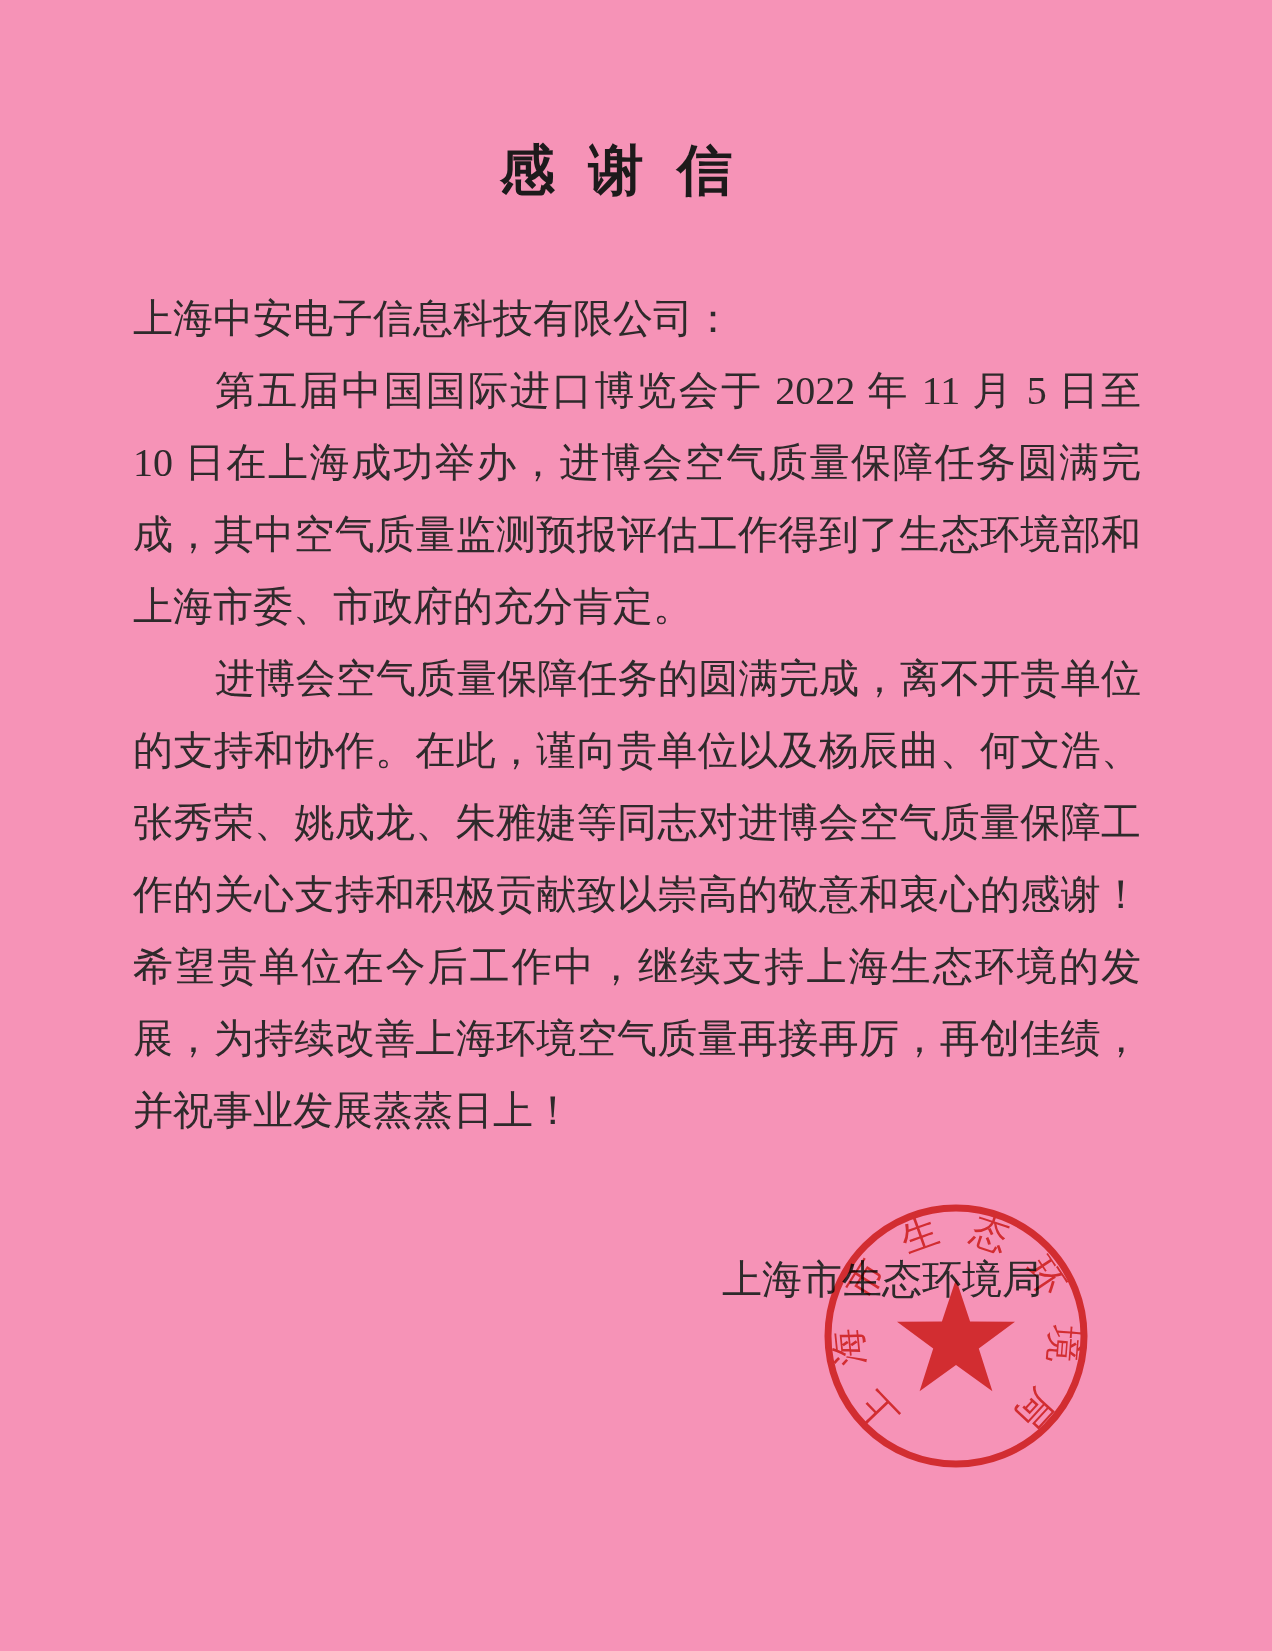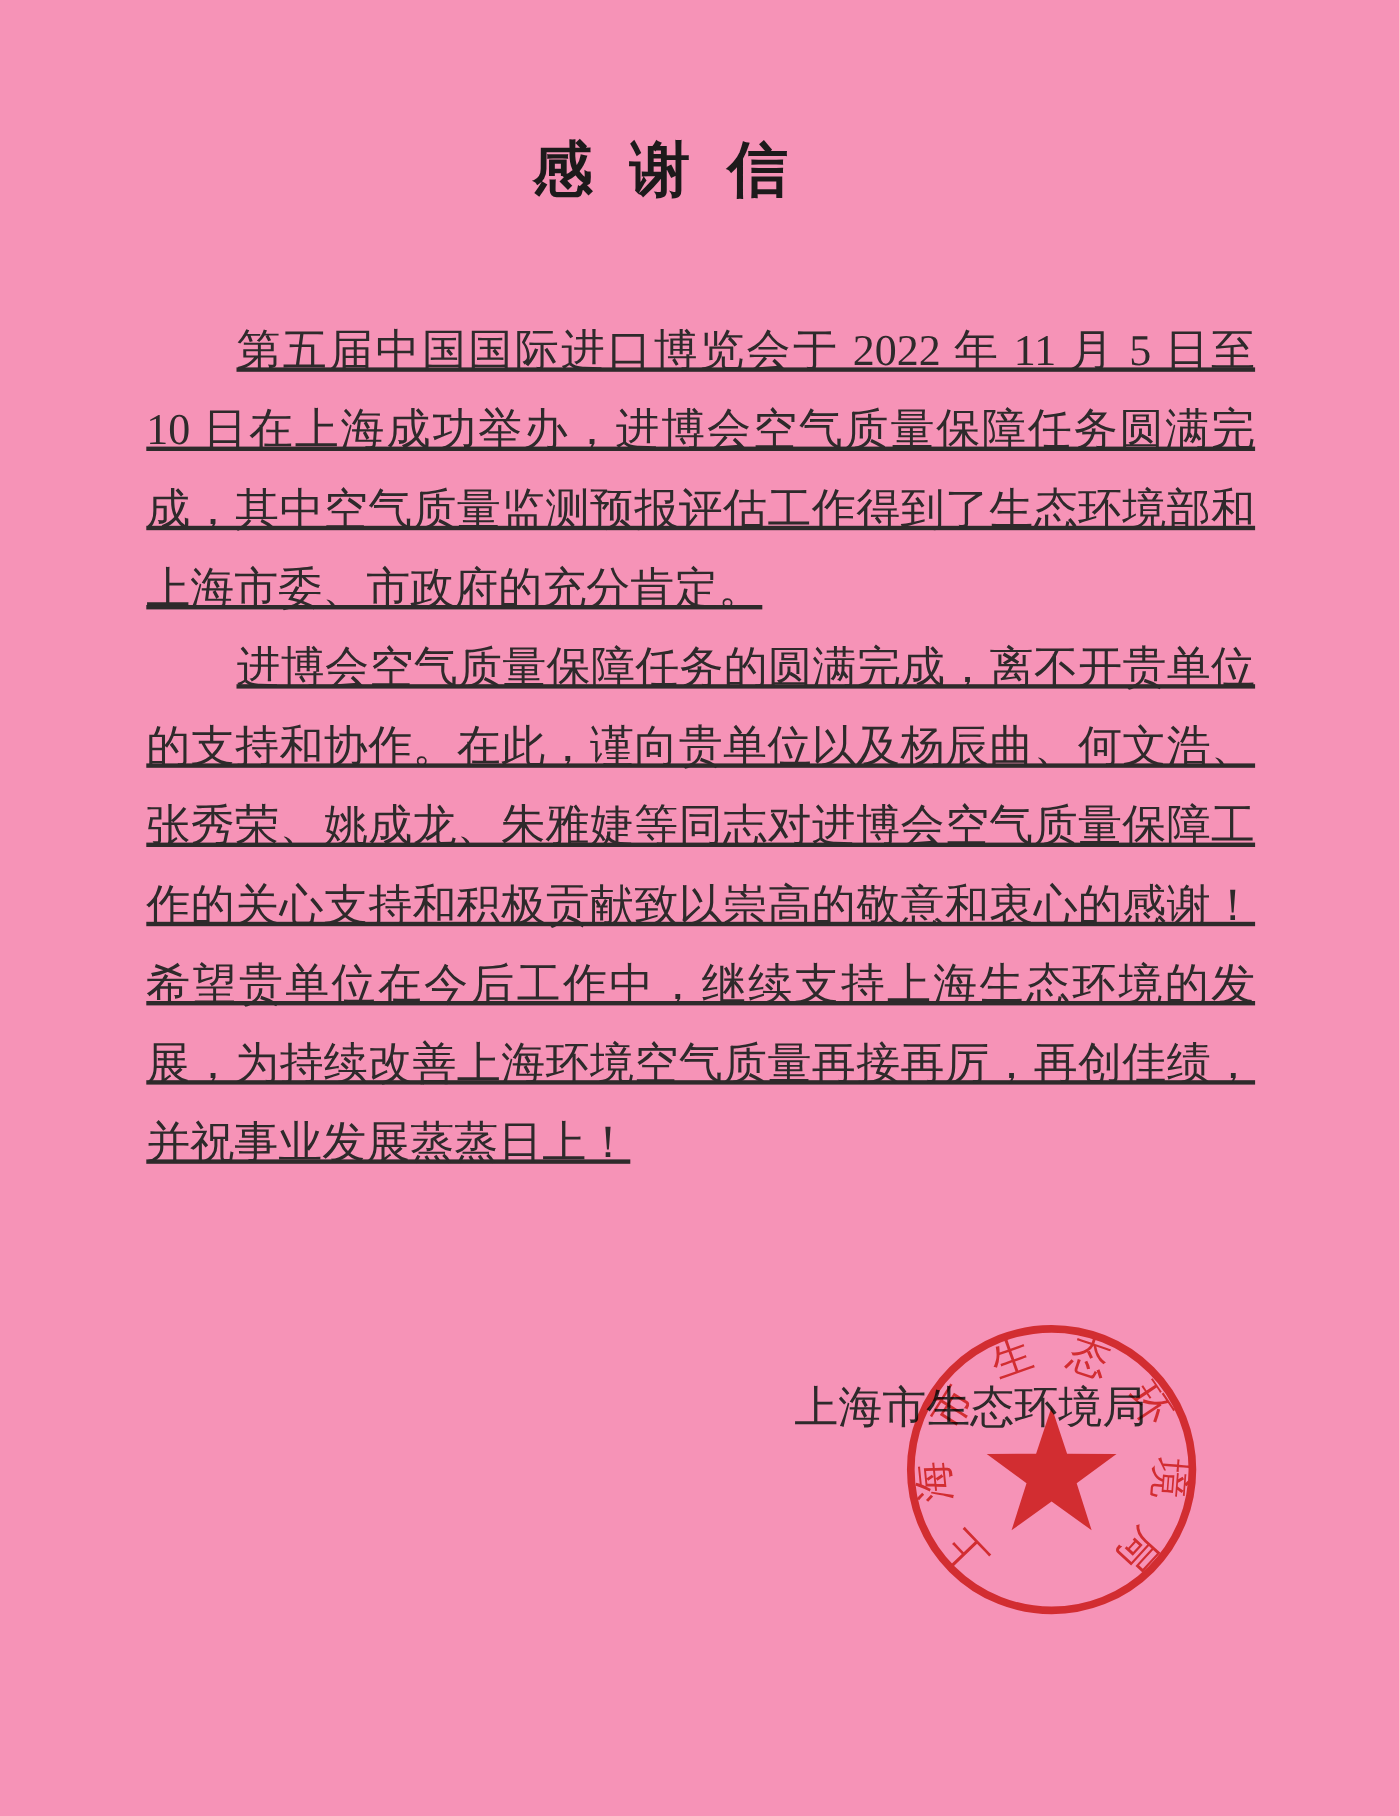--- a/index.html
+++ b/index.html
@@ -21,39 +21,38 @@
   .letter-title {
     position: absolute;
     top: 118px;
     left: 0;
     width: 1210px;
     text-align: center;
     font-size: 55px;
     font-weight: bold;
     letter-spacing: 10px;
     color: #1d1a1b;
-    margin: 0;
+    margin: 16px;
   }
   .letter-body {
     position: absolute;
     top: 283px;
     left: 133px;
     width: 1008px;
     font-size: 40px;
     line-height: 72px;
     color: #2e2a2b;
     text-align: justify;
     text-justify: inter-ideograph;
   }
   .letter-body p {
     margin: 0;
   }
   .letter-body p.indent {
     text-indent: 82px;
-    text-decoration: underline;
   }
   .sig-block {
     position: absolute;
     top: 1244px;
     left: 0;
     width: 1042px;
     text-align: right;
     font-size: 40px;
     line-height: 72px;
     color: #2e2a2b;
@@ -73,20 +72,21 @@
   }
 </style>
 </head>
 <body>
 
 <div class="page">
 
   <h1 class="letter-title">感 谢 信</h1>
 
   <div class="letter-body">
+    <p>上海中安电子信息科技有限公司：</p>
     <p class="indent">第五届中国国际进口博览会于 2022 年 11 月 5 日至 10 日在上海成功举办，进博会空气质量保障任务圆满完成，其中空气质量监测预报评估工作得到了生态环境部和上海市委、市政府的充分肯定。</p>
     <p class="indent">进博会空气质量保障任务的圆满完成，离不开贵单位的支持和协作。在此，谨向贵单位以及杨辰曲、何文浩、张秀荣、姚成龙、朱雅婕等同志对进博会空气质量保障工作的关心支持和积极贡献致以崇高的敬意和衷心的感谢！希望贵单位在今后工作中，继续支持上海生态环境的发展，为持续改善上海环境空气质量再接再厉，再创佳绩，并祝事业发展蒸蒸日上！</p>
   </div>
 
   <div class="sig-block">
     <div>上海市生态环境局</div>
   </div>
 
   <svg class="seal" viewBox="-136 -136 272 272" xmlns="http://www.w3.org/2000/svg">
     <defs>

